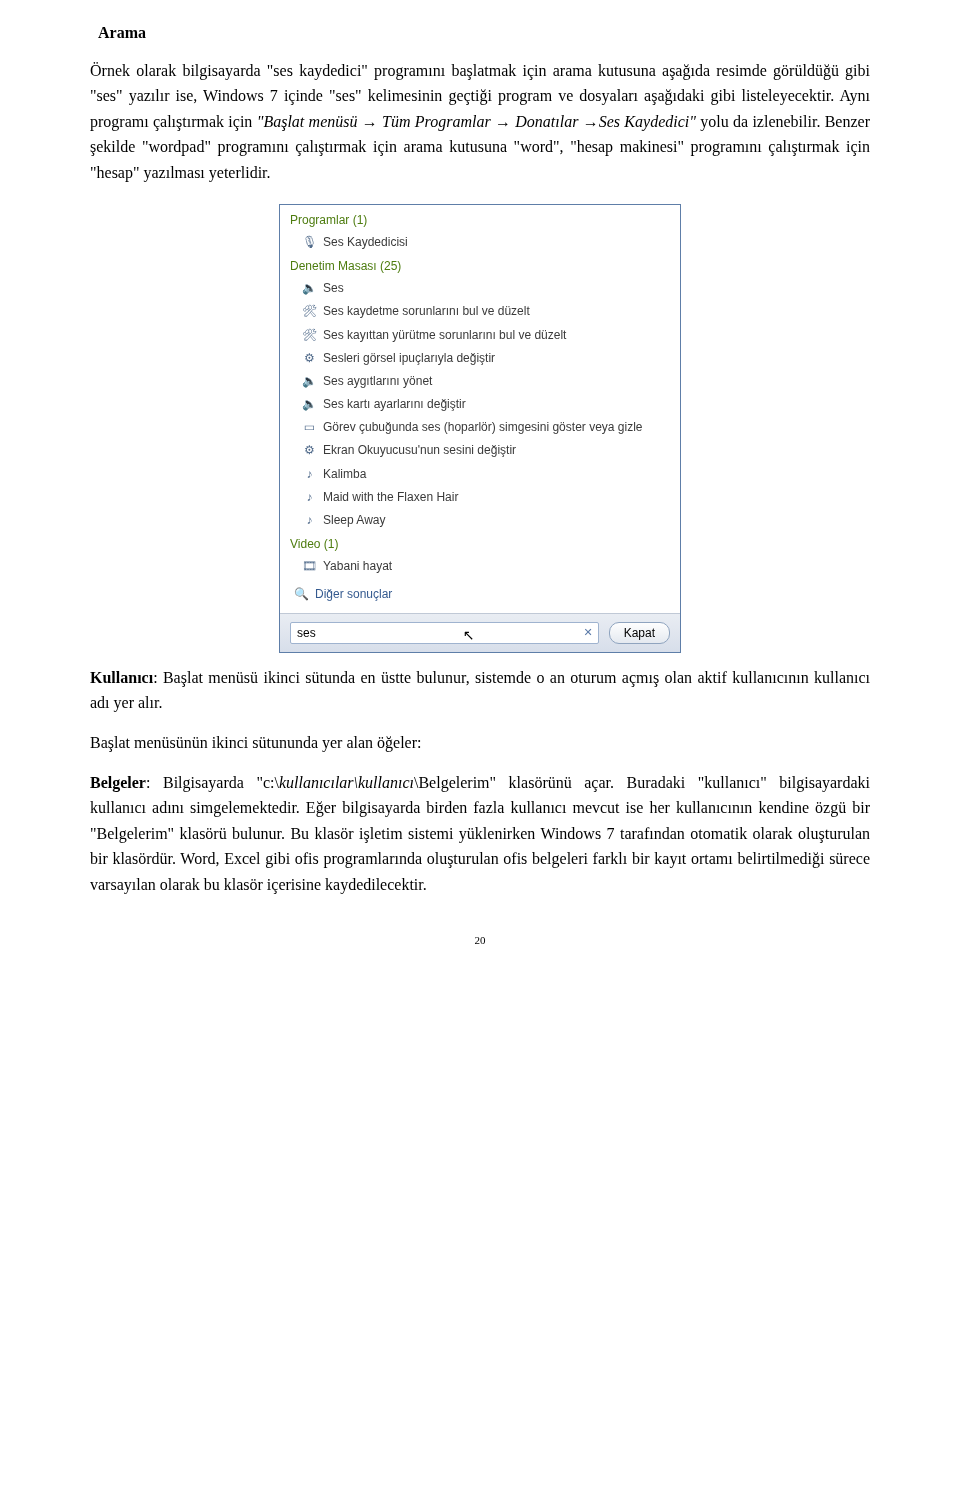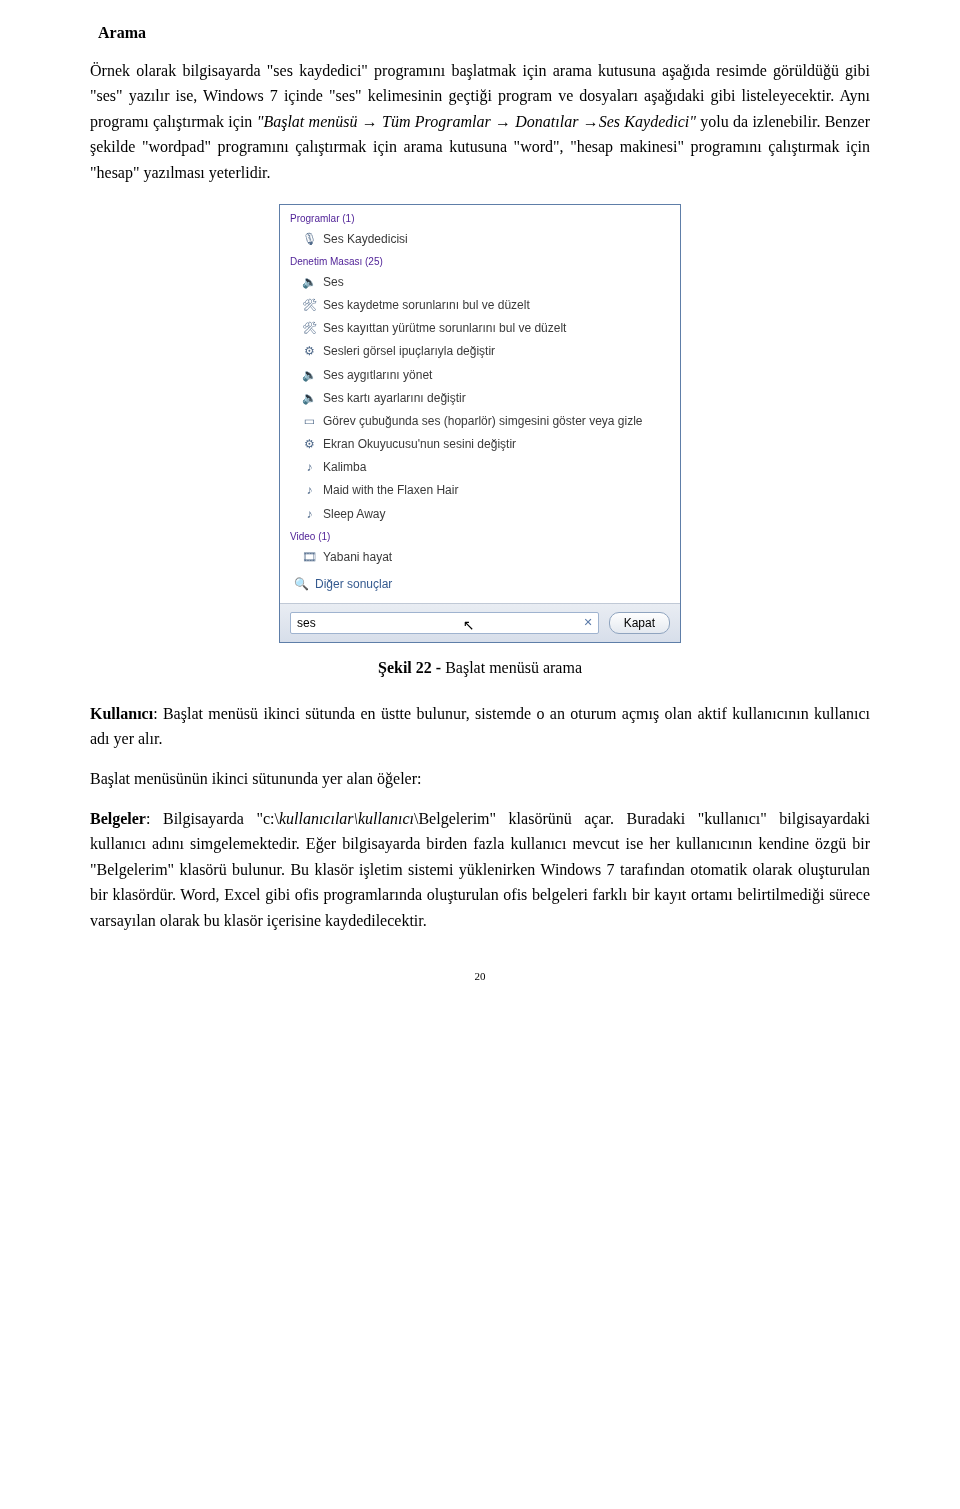--- a/index.html
+++ b/index.html
@@ -37,22 +37,22 @@
       font-family: "Segoe UI", Tahoma, sans-serif;
       font-size: 13px;
       color: #222;
     }
     .sm-panel {
       background: #fff;
       padding: 3px 0 3px 0;
       border-bottom: 1px solid #c0c9d6;
     }
     .sm-cat {
-      color: #4c1d95;
-      font-size: 10px;
+      color: #4d7c0f;
+      font-size: 12px;
       padding: 3px 10px 1px 10px;
     }
     .sm-item {
       display: flex;
       align-items: center;
       gap: 6px;
       padding: 2px 10px 2px 22px;
       font-size: 12px;
       color: #3a3a3a;
       cursor: pointer;
@@ -211,23 +211,20 @@
         <div class="sm-search" style="position:relative;">
           <input type="text" value="ses" style="">
           <span class="sm-clear">✕</span>
           <span class="cursor" style="left:56%; top:2px;">↖</span>
         </div>
         <button class="sm-close-btn">Kapat</button>
       </div>
     </div>
   </div>
 
-  <div class="caption">
-    <strong>Şekil 22 -</strong><span> Başlat menüsü arama</span>
-  </div>
 
   <p>
     <strong>Kullanıcı</strong><span>: Başlat menüsü ikinci sütunda en üstte bulunur, sistemde o an oturum açmış olan aktif kullanıcının kullanıcı adı yer alır.</span>
   </p>
   <p>Başlat menüsünün ikinci sütununda yer alan öğeler:</p>
 
   <p>
     <strong>Belgeler</strong><span>: Bilgisayarda "c:\</span><span class="italic">kullanıcılar\kullanıcı</span><span>\Belgelerim" klasörünü açar. Buradaki "kullanıcı" bilgisayardaki kullanıcı adını simgelemektedir. Eğer bilgisayarda birden fazla kullanıcı mevcut ise her kullanıcının kendine özgü bir "Belgelerim" klasörü bulunur. Bu klasör işletim sistemi yüklenirken Windows 7 tarafından otomatik olarak oluşturulan bir klasördür. Word, Excel gibi ofis programlarında oluşturulan ofis belgeleri farklı bir kayıt ortamı belirtilmediği sürece varsayılan olarak bu klasör içerisine kaydedilecektir.</span>
   </p>
 

